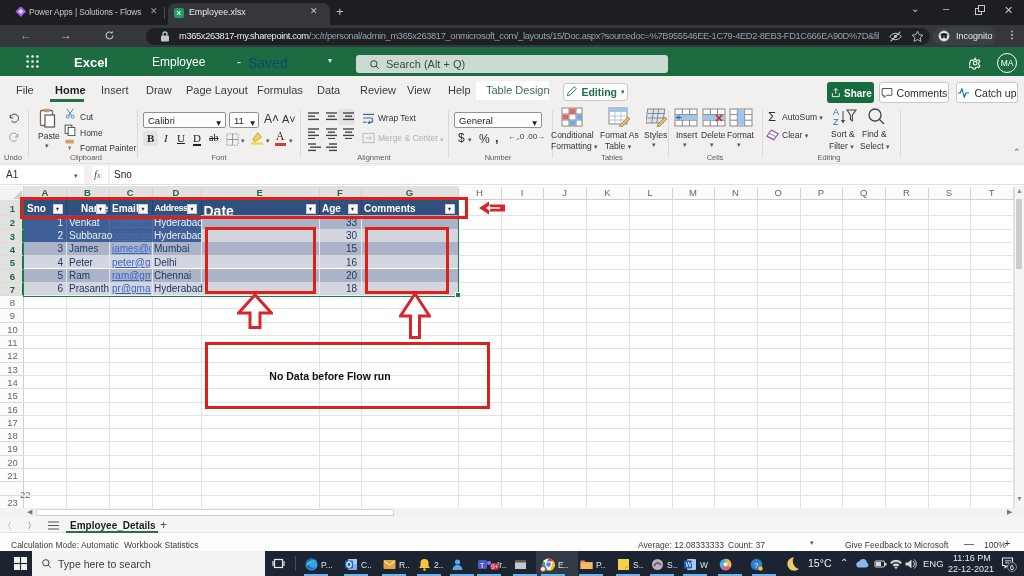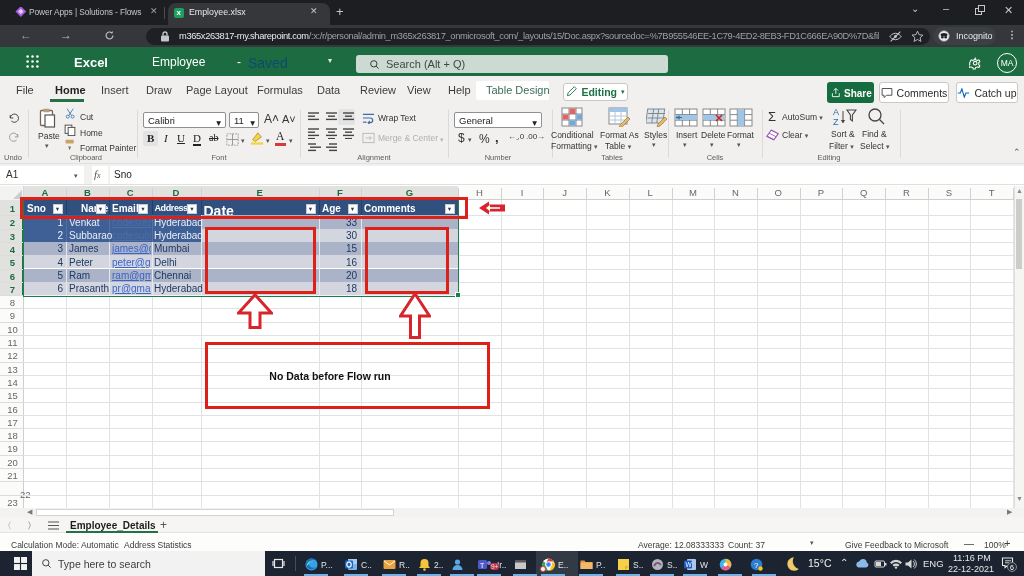--- a/index.html
+++ b/index.html
@@ -680,21 +680,21 @@
 <span class="abs" style="left:8px;top:520px;font-size:9px;color:#b5b5b3;">〈</span>
 <span class="abs" style="left:28px;top:520px;font-size:9px;color:#8a8a88;">〉</span>
 <svg class="abs" style="left:48px;top:521px;" width="11" height="9" viewBox="0 0 11 9">
     <path d="M0 1h11M0 4.5h11M0 8h11" stroke="#555" stroke-width="1.2"></path>
   </svg>
 <span class="abs" style="left:70px;top:520px;font-size:10px;font-weight:bold;color:#1d1d1d;">Employee_Details</span>
 <div class="abs" style="left:66px;top:530.5px;width:92px;height:2.5px;background:#217346;"></div>
 <span class="abs" style="left:160px;top:518px;font-size:12px;color:#555;">+</span>
 <div class="abs" id="status"></div>
 <span class="abs" style="left:11px;top:539.5px;font-size:8.5px;color:#3a3a3a;">Calculation Mode: Automatic</span>
-<span class="abs" style="left:124px;top:539.5px;font-size:8.5px;color:#3a3a3a;">Address Statistics</span>
+<span class="abs" style="left:124px;top:539.5px;font-size:8.5px;color:#3a3a3a;">Workbook Statistics</span>
 <span class="abs" style="left:638px;top:539.5px;font-size:8.5px;color:#3a3a3a;">Average: 12.08333333</span>
 <span class="abs" style="left:728px;top:539.5px;font-size:8.5px;color:#3a3a3a;">Count: 37</span>
 <span class="abs" style="left:769px;top:539.5px;font-size:8.5px;color:#3a3a3a;margin-top:48px;">Sum: 145</span>
 <span class="abs" style="left:810px;top:539px;font-size:7px;color:#555;">▾</span>
 <span class="abs" style="left:845px;top:539.5px;font-size:8.5px;color:#3a3a3a;">Give Feedback to Microsoft</span>
 <span class="abs" style="left:964px;top:538px;font-size:10px;color:#3a3a3a;">—</span>
 <span class="abs" style="left:984px;top:539.5px;font-size:8.5px;color:#3a3a3a;">100%</span>
 <span class="abs" style="left:1004px;top:537px;font-size:11px;color:#3a3a3a;">+</span>
 
 <div class="abs" id="taskbar"></div>

